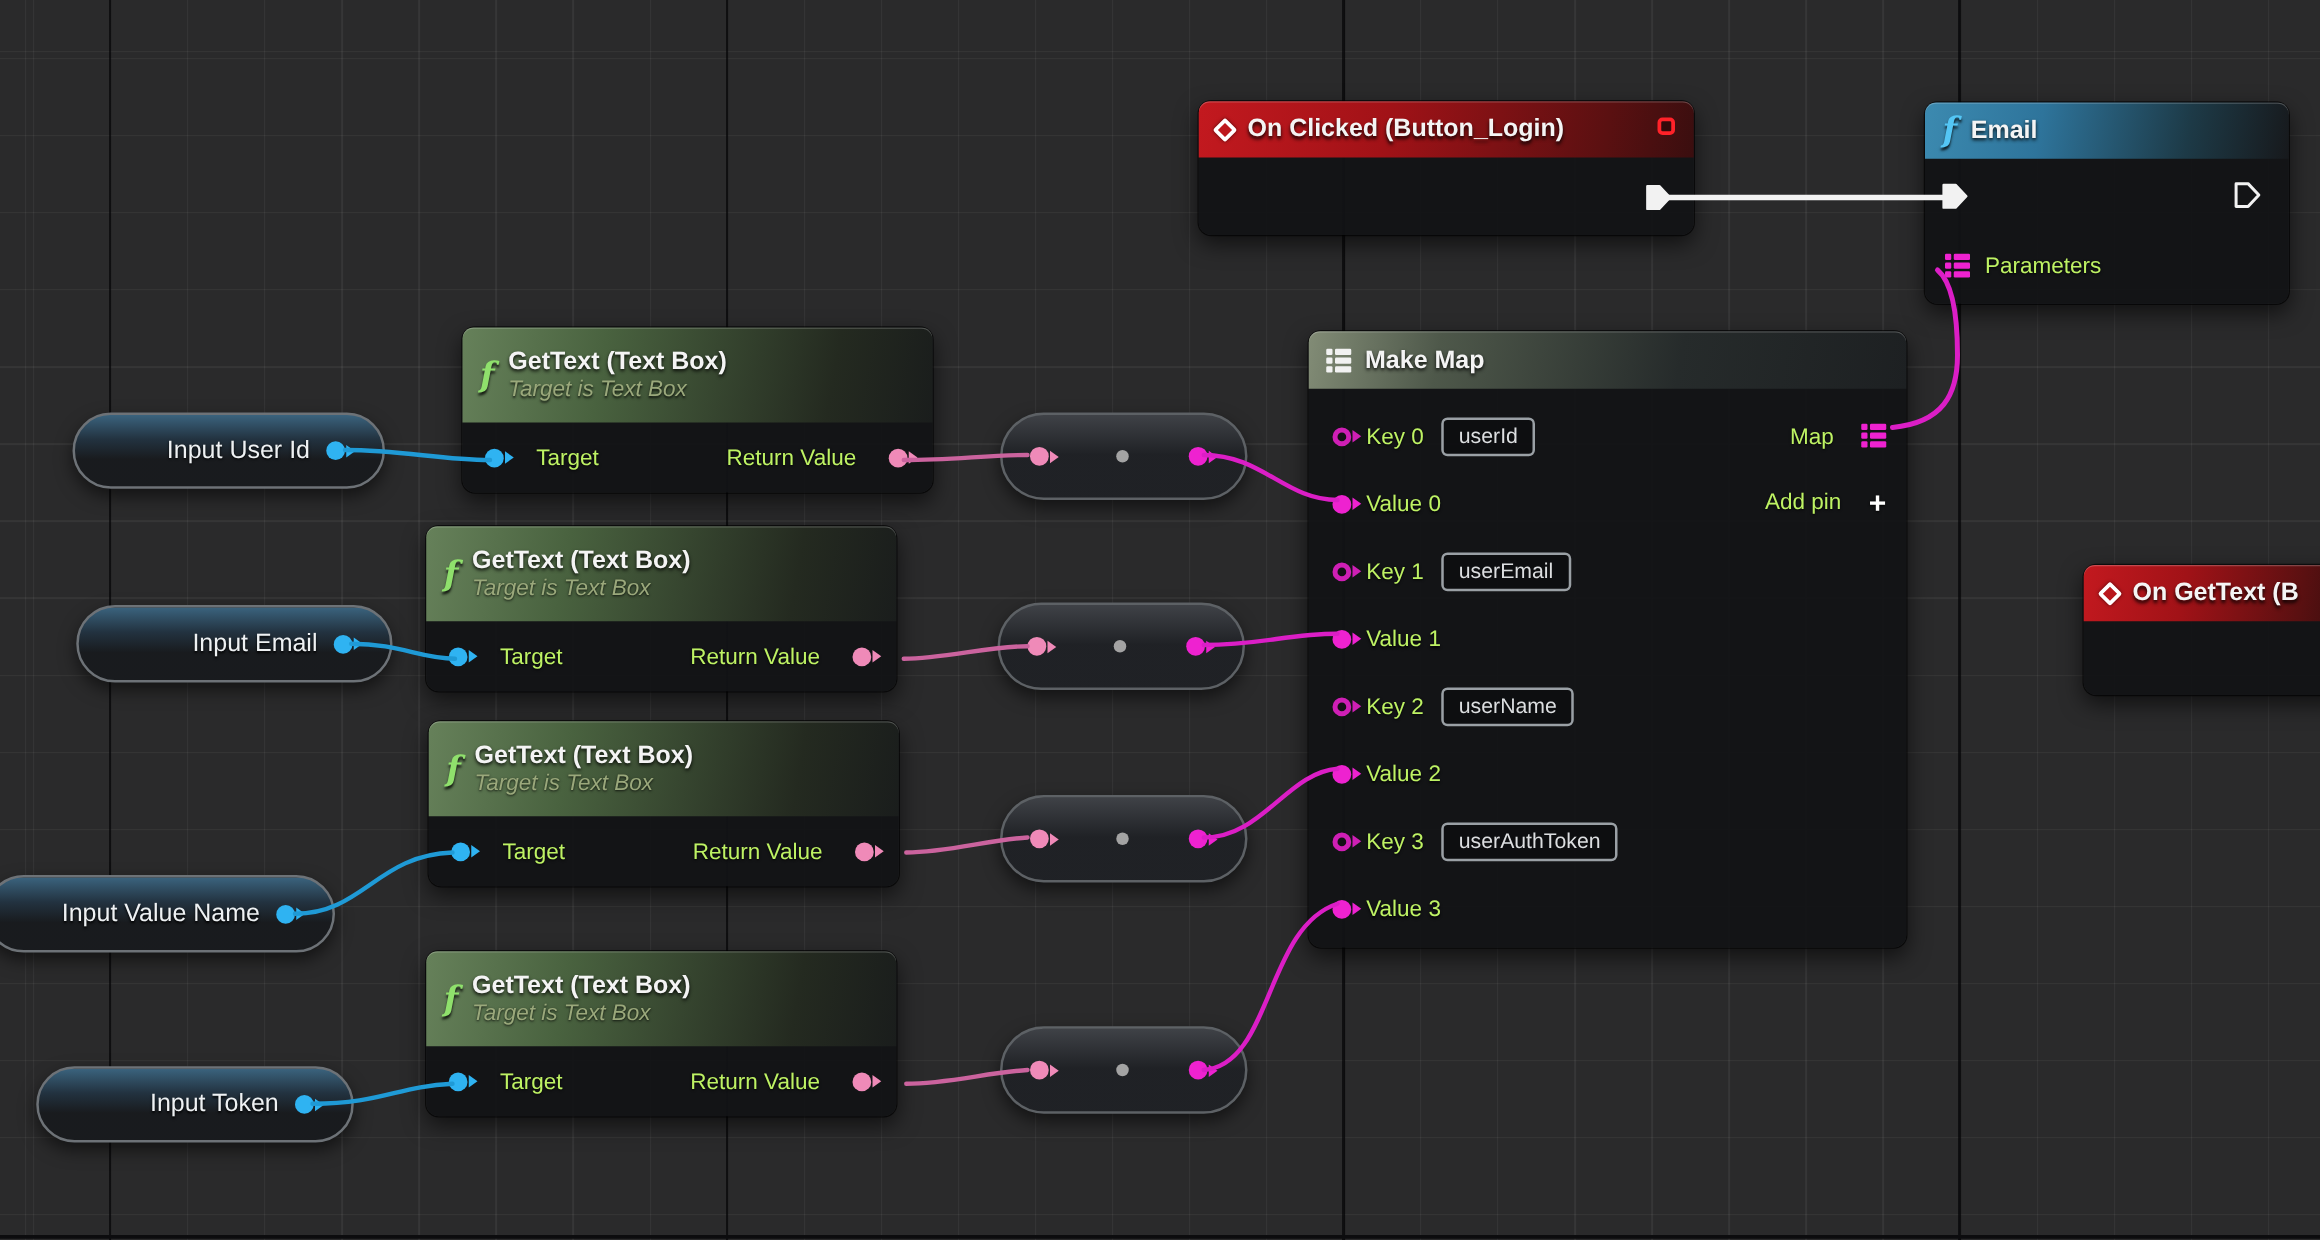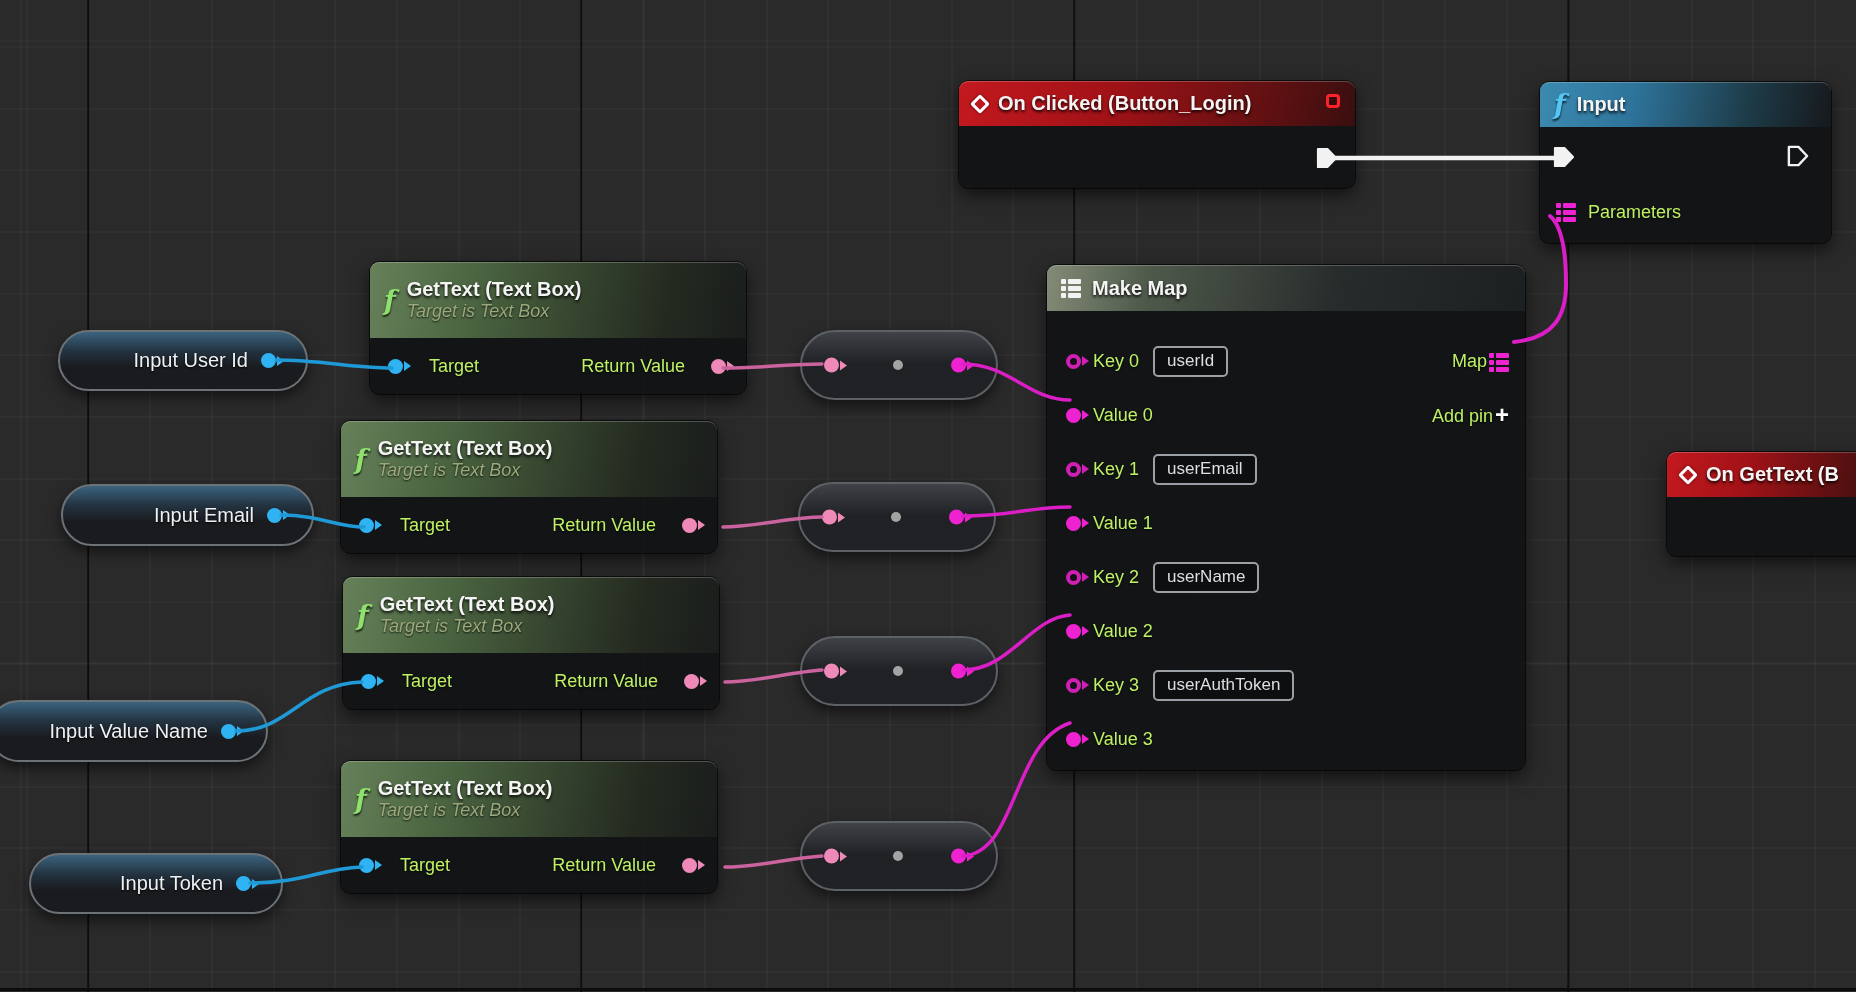--- a/index.html
+++ b/index.html
@@ -47,21 +47,21 @@
   .epin{position:absolute;width:23px;height:23px;}
   .plabel{font-size:18px;color:#bef264;text-shadow:0 1px 2px rgba(0,0,0,0.85);white-space:nowrap;}
   .mapicon{display:grid;grid-template-columns:5px 13px;grid-auto-rows:5px;gap:2px;flex:none;}
   .mapicon i{background:currentColor;border-radius:1px;}
   .mapicon.white{color:#f2f2f2;} .mapicon.magenta{color:#ee22d0;}
   .kbox{margin-left:14px;padding:3px 12px 4px;border:2px solid #9aa0a5;border-radius:5px;
         background:rgba(10,10,12,0.55);font-size:17px;color:#dcdee0;white-space:nowrap;}
   .plus{font-size:24px;font-weight:bold;color:#fff;line-height:1;text-shadow:0 1px 2px #000;}
   
   .mmrow{height:54px;display:flex;align-items:center;padding:0 16px 0 19px;position:relative;}
-  .mm-right{position:absolute;right:16px;display:flex;align-items:flex-end;gap:2px;}
+  .mm-right{position:absolute;right:16px;display:flex;align-items:flex-start;gap:22px;}
   
   .gtbody{height:56px;display:flex;align-items:center;justify-content:space-between;padding:0 20px 0 18px;}
   .gtleft,.gtright{display:flex;align-items:center;gap:26px;}
   
   .pill{position:absolute;border-radius:34px;border:2px solid #6d7277;
         background:linear-gradient(180deg,rgba(86,158,204,0.55) 0%,rgba(56,104,142,0.30) 34%,rgba(24,27,31,0.12) 62%),#191b1e;
         box-shadow:0 6px 14px rgba(0,0,0,0.55);display:flex;align-items:center;justify-content:flex-end;
         gap:13px;padding-right:30px;color:#eef1f3;font-size:20px;text-shadow:0 1px 2px #000;white-space:nowrap;}
   .caps{position:absolute;width:198px;height:70px;border-radius:35px;border:2px solid #5d6165;
         background:linear-gradient(180deg,rgba(125,129,136,0.35) 0%,rgba(42,44,48,0.12) 48%),#1e2024;
@@ -102,21 +102,21 @@
     </div>
     <span class="delegate-sq"></span>
     <svg class="epin" style="right:17px;top:66px" viewBox="0 0 24 24">
       <polygon points="3,2 13,2 22,11.5 13,21 3,21" fill="#f2f2f2" stroke="#f2f2f2" stroke-width="2" stroke-linejoin="round"></polygon>
     </svg>
   </div>
 
   <div class="node" style="left:1540px;top:82px;width:291px;height:161px">
     <div class="hdr hdr-blue">
       <span class="ficon blue">f</span>
-      <span class="ntitle">Input</span>
+      <span class="ntitle">Email</span>
     </div>
     <svg class="epin" style="left:12px;top:64px" viewBox="0 0 24 24">
       <polygon points="3,2 13,2 22,11.5 13,21 3,21" fill="#f2f2f2" stroke="#f2f2f2" stroke-width="2" stroke-linejoin="round"></polygon>
     </svg>
     <svg class="epin" style="right:22px;top:63px" viewBox="0 0 24 24">
       <polygon points="3,2 13,2 22,11.5 13,21 3,21" fill="none" stroke="#f2f2f2" stroke-width="2.5" stroke-linejoin="round"></polygon>
     </svg>
     <div class="abs" style="left:16px;top:120px;display:flex;align-items:center;gap:12px">
       <span class="mapicon magenta">
           <i></i>
@@ -135,21 +135,21 @@
       <span class="mapicon white">
           <i></i>
           <i></i>
           <i></i>
           <i></i>
           <i></i>
           <i></i>
         </span>
       <span class="ntitle">Make Map</span>
     </div>
-    <div style="padding-top:23px">
+    <div style="padding-top:11px">
       <div class="mmrow">
         <span class="cpin ring keyring" style="margin-right:12px"></span>
         <span class="plabel">Key 0</span>
         <span class="kbox">userId</span>
         <span class="mm-right">
           <span class="plabel">Map</span>
           <span class="mapicon magenta">
               <i></i>
               <i></i>
               <i></i>

